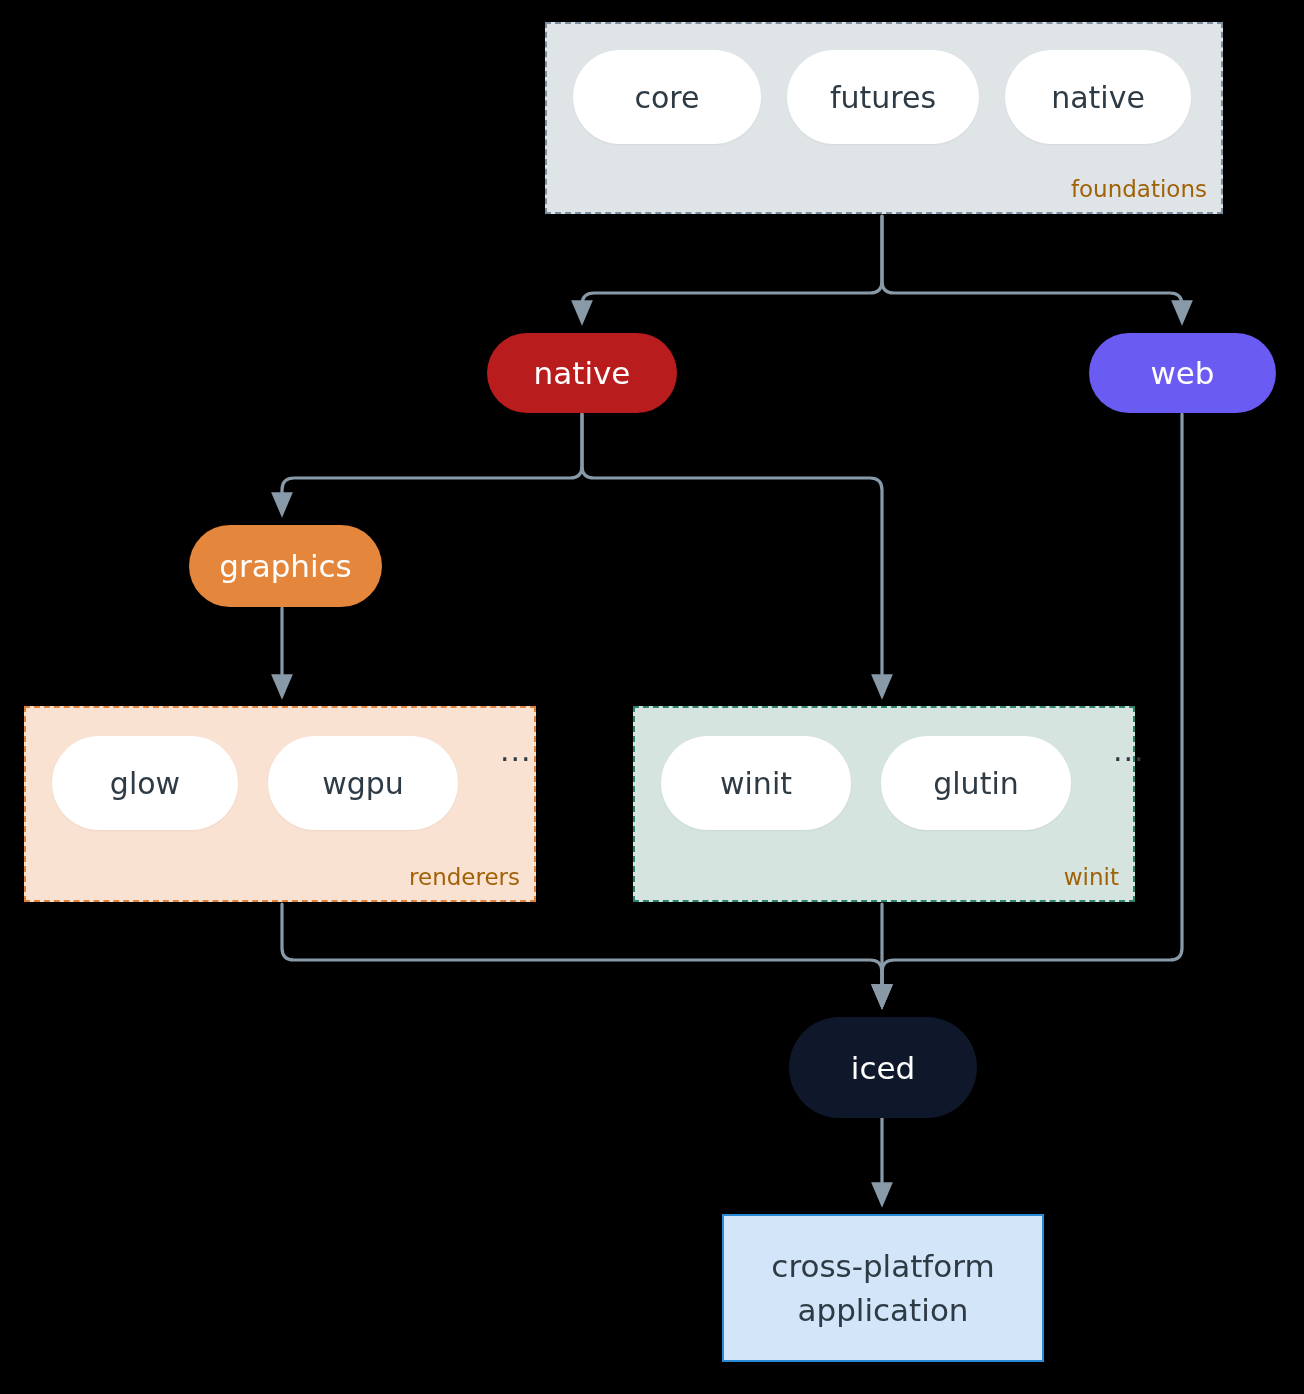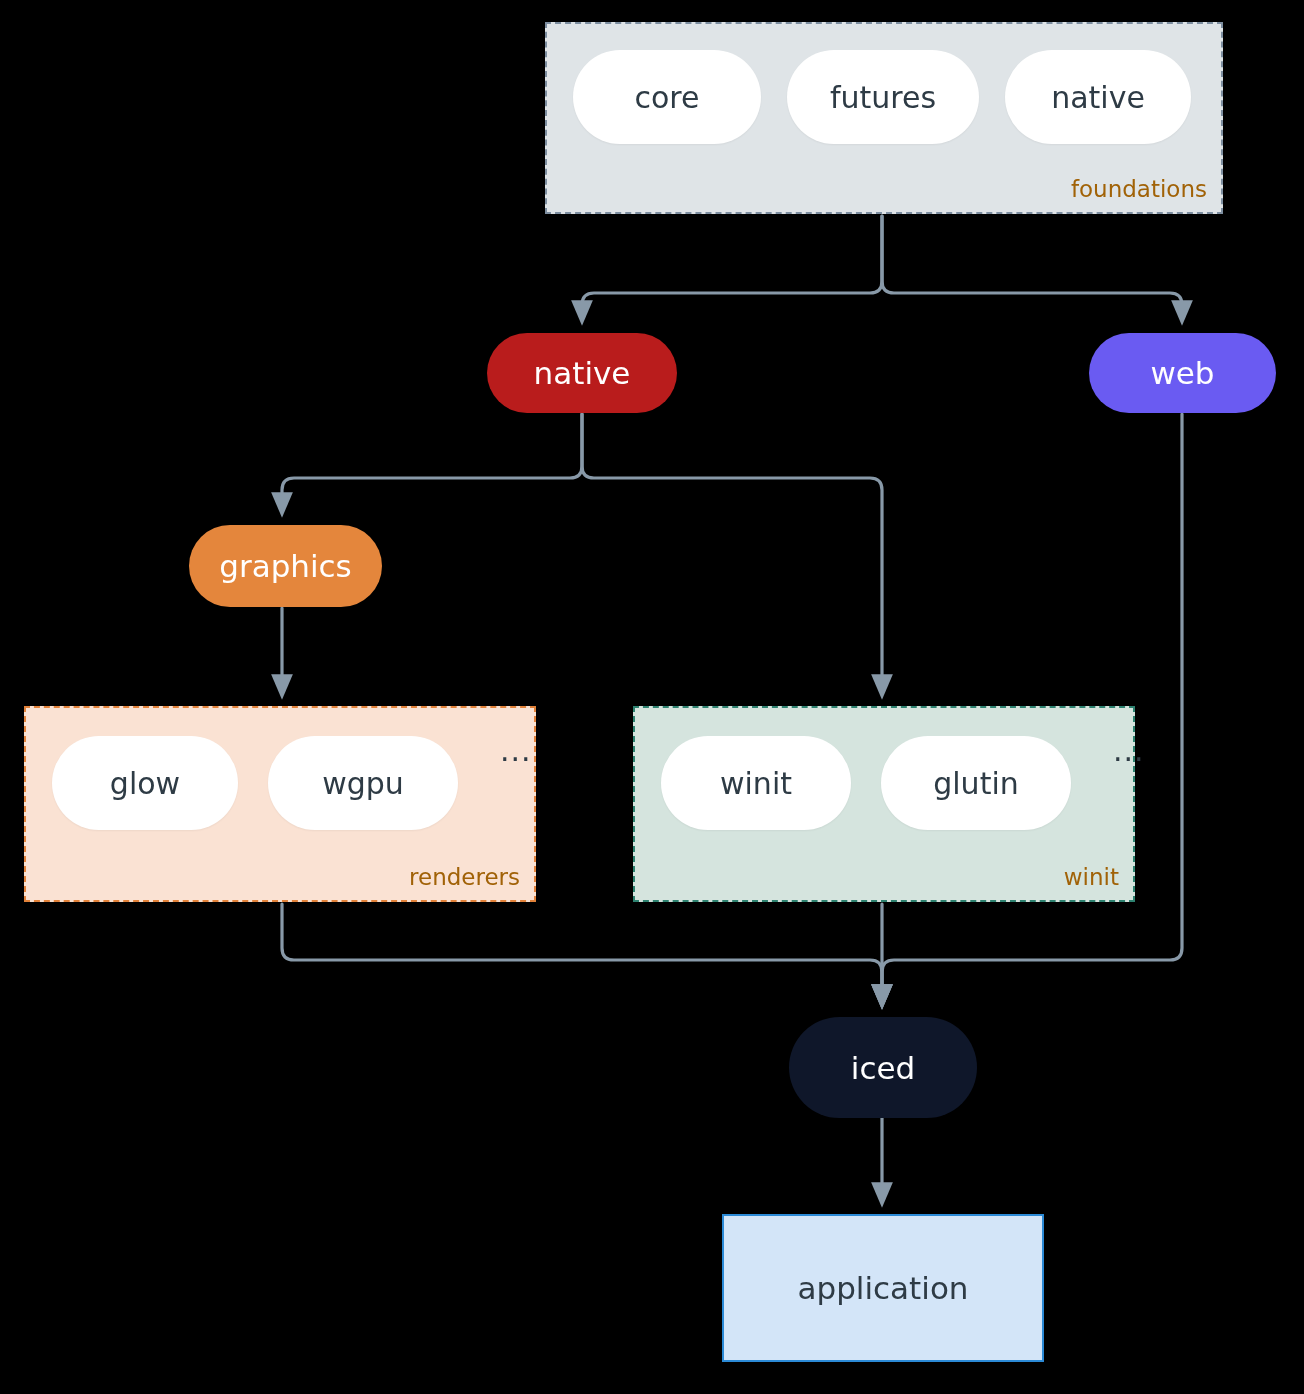--- a/index.html
+++ b/index.html
@@ -266,16 +266,17 @@
 
   <div class="node" id="node-web">
     <span>web</span>
   </div>
 
   <div class="node" id="node-iced">
     <span>iced</span>
   </div>
 
   <div id="node-app">
+    <span>cross-platform</span>
     <span>application</span>
   </div>
 
 </div>
 
 </body></html>

